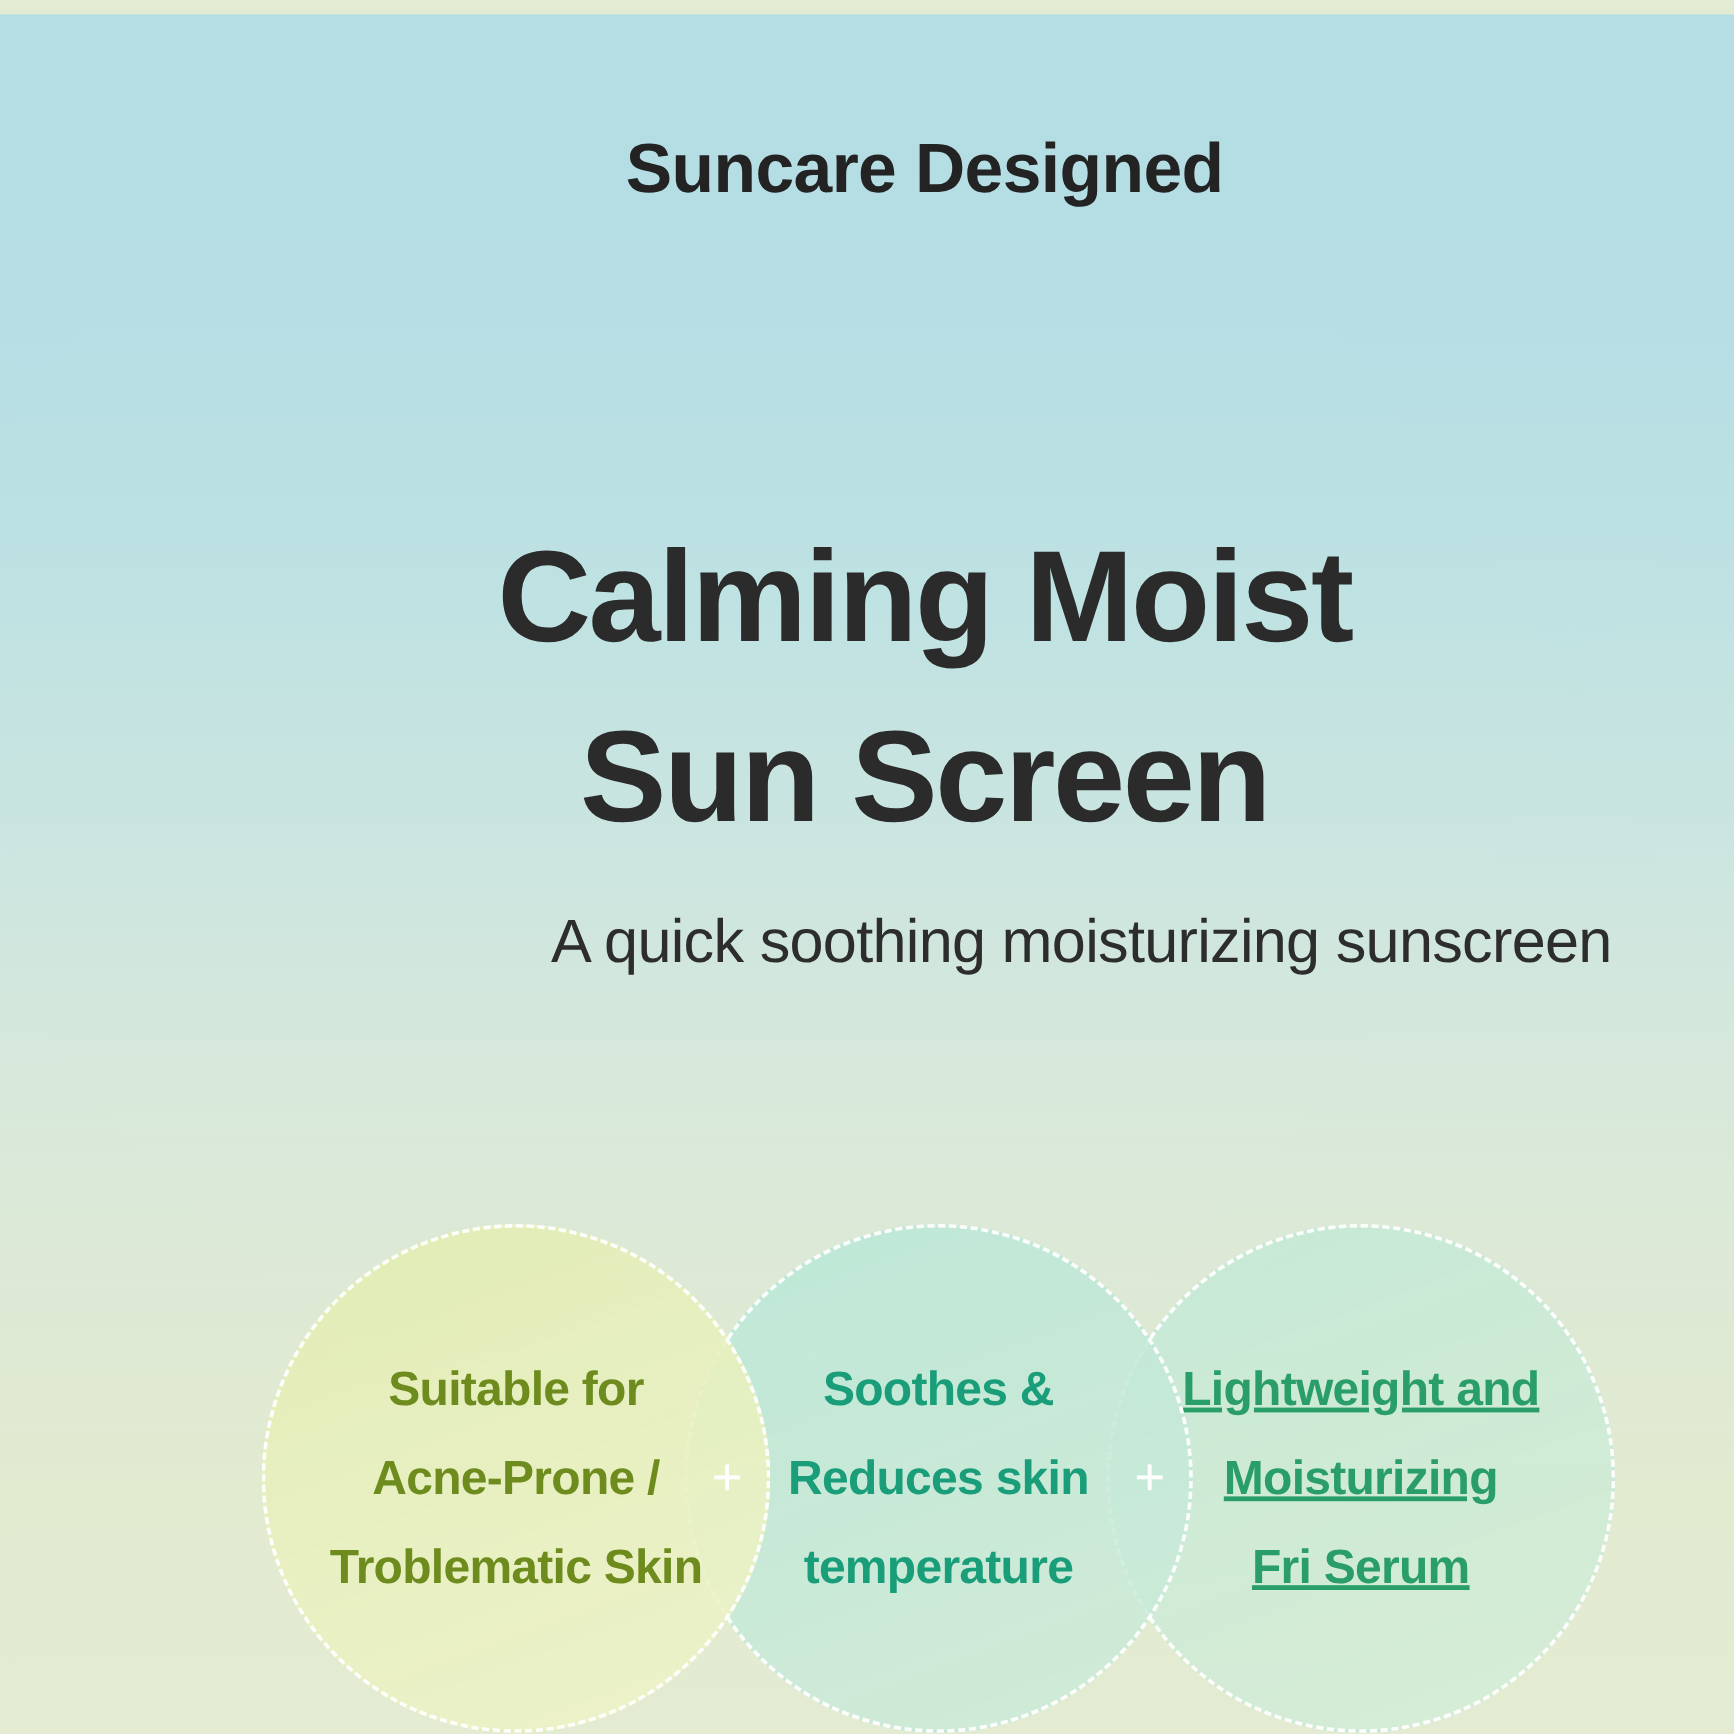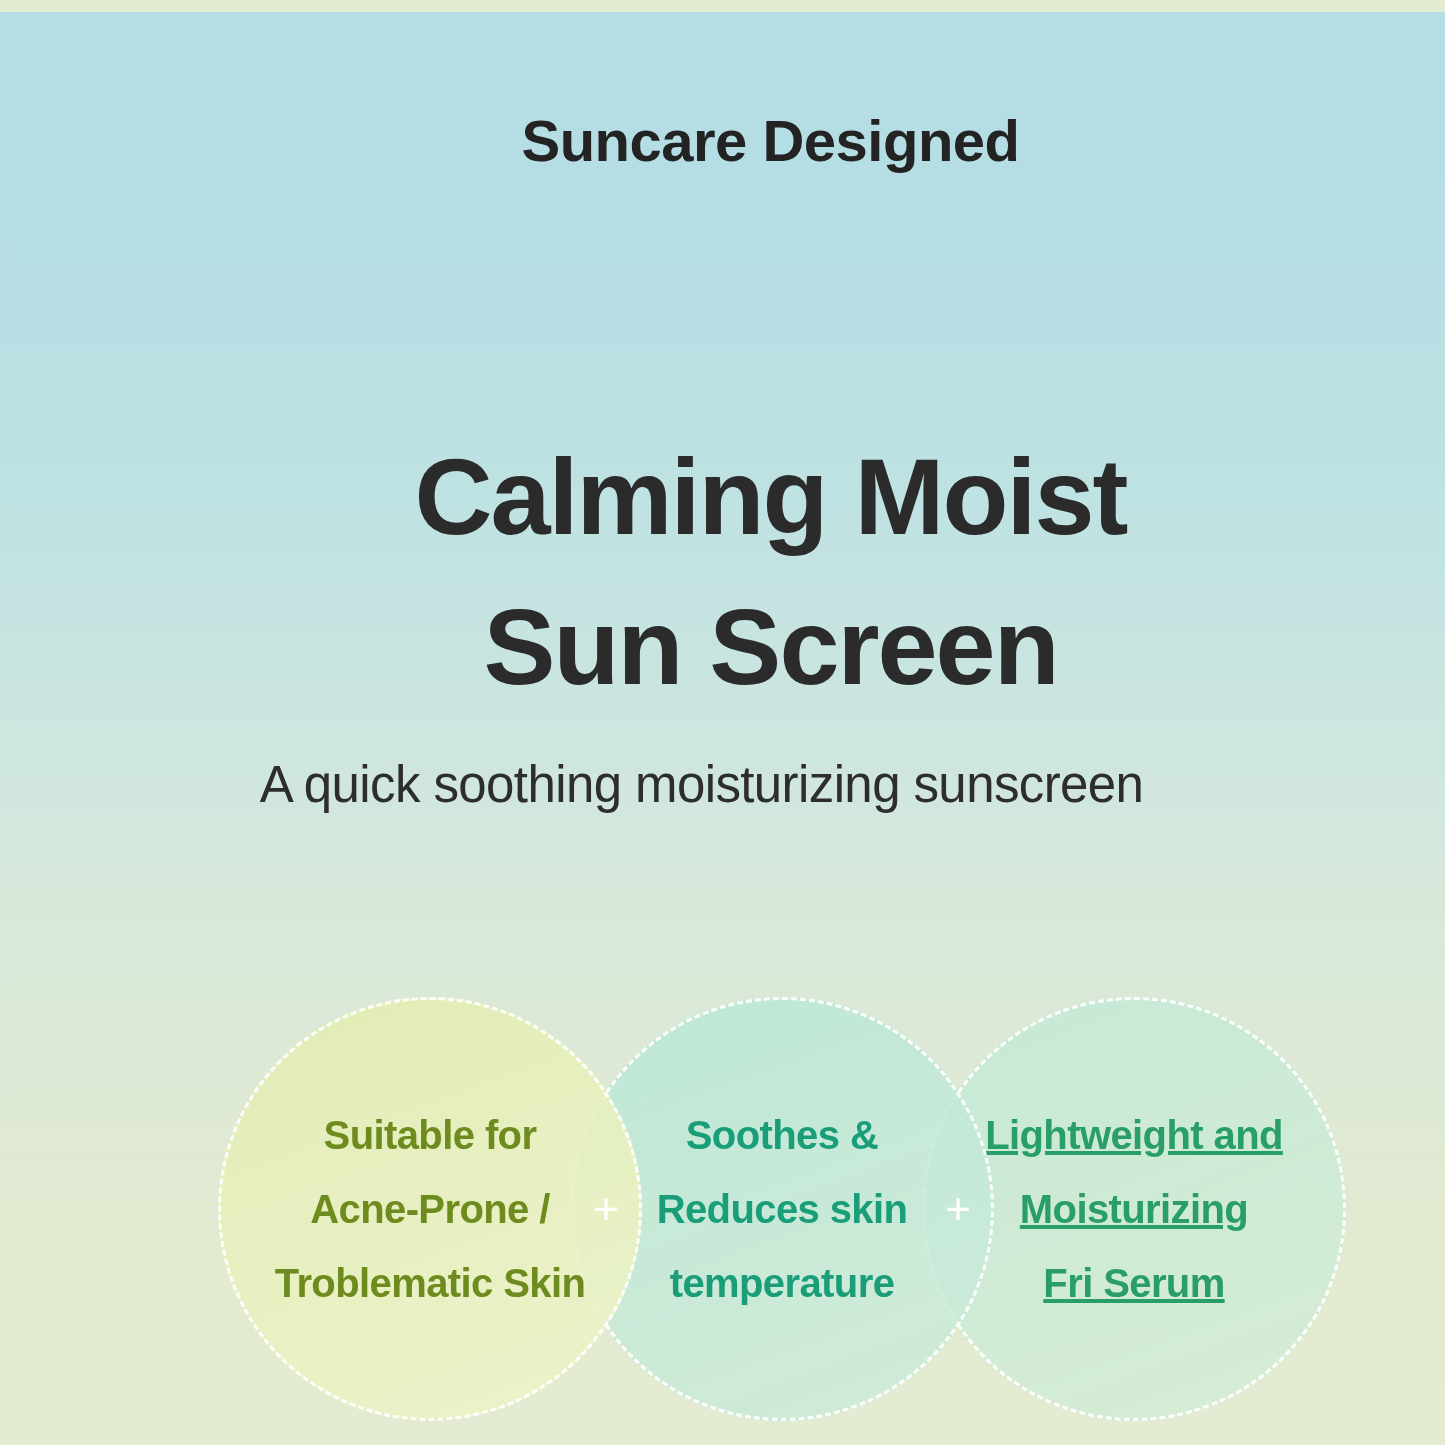--- a/index.html
+++ b/index.html
@@ -62,33 +62,33 @@
     color: #2b2b2b;
   }
   .product-title .ln { display: block; }
 
   
   .description {
     position: absolute;
     top: 686px;
     left: 0;
     width: 1307px;
-    text-align: center;
+    text-align: right;
     font-size: 51px;
     font-weight: 400;
     line-height: 1.52;
     letter-spacing: -0.6px;
     color: #2d2d2d;
   }
   .description .ln { display: block; }
 
   
   .benefits {
     position: absolute;
-    top: 937px;
+    top: 960px;
     left: 158px;
     width: 1128px;
     height: 424px;
   }
 
   .circle {
     position: absolute;
     top: 0;
     width: 424px;
     height: 424px;

